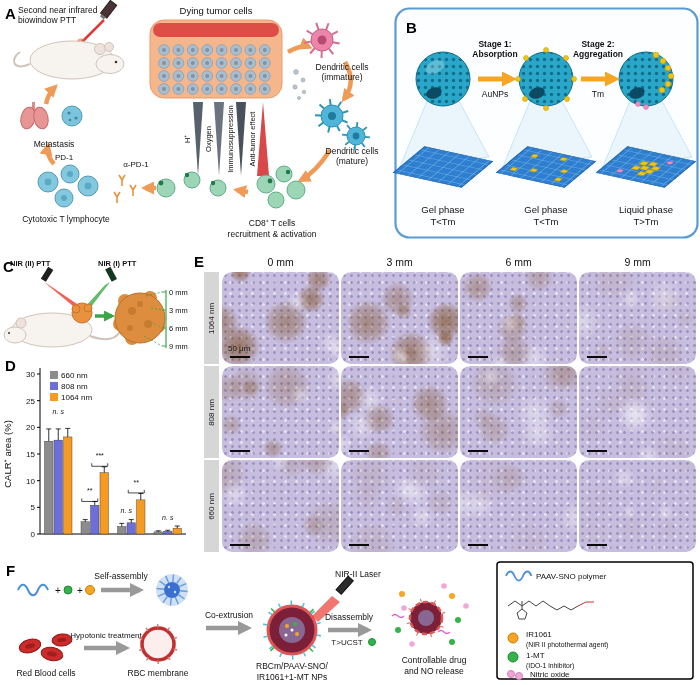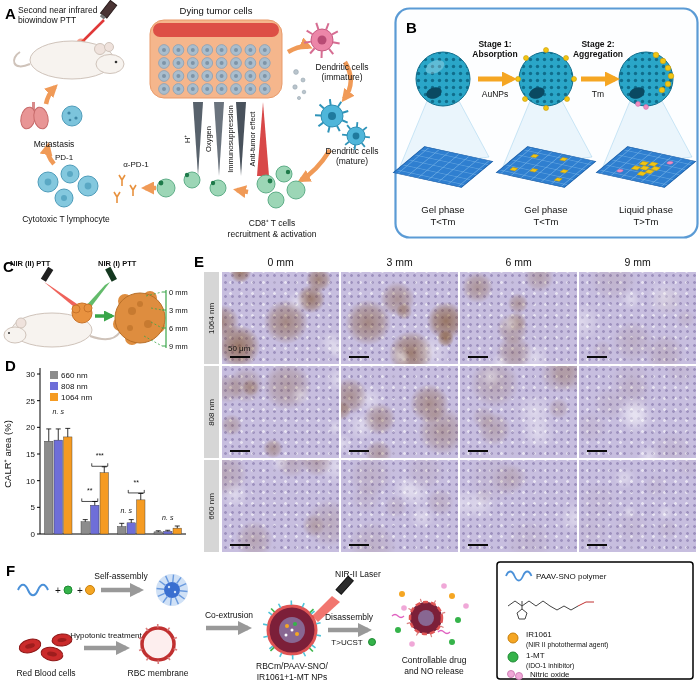--- a/index.html
+++ b/index.html
@@ -10,21 +10,21 @@
   .plab{font-size:15px;font-weight:bold;fill:#000}
   .plabel{position:absolute;font-size:15px;font-weight:bold;color:#000;line-height:1}
   
   #panel-e{position:absolute;left:192px;top:254px;width:508px;height:302px}
   .histo-header{position:absolute;top:2px;height:13px;text-align:center;font-size:10.5px;color:#111}
   .histo-rowlabel{position:absolute;left:12px;width:15px;background:#d6d6d6;display:flex;align-items:center;justify-content:center}
   .histo-rowlabel span{transform:rotate(-90deg);white-space:nowrap;font-size:8px;color:#222}
   .histo-cell{position:absolute;background-color:#c7bedf;overflow:hidden;
     background-image:radial-gradient(rgba(92,74,138,0.38) 1px, transparent 1.7px),
                      radial-gradient(rgba(255,255,255,0.55) 1px, transparent 1.7px);
-    background-size:7px 7px, 11px 11px; background-position:0 0, 3px 5px;}
+    background-size:7px 7px, 11px 11px; background-position:0 0, 3px 5px;border-radius:10px;}
   .blob{position:absolute;border-radius:50%}
   .sbar{position:absolute;left:8px;bottom:6px;width:20px;height:2.5px;background:#0a0a0a}
   .smicro{position:absolute;left:6px;bottom:11px;font-size:8px;color:#111}
 </style>
 </head>
 <body>
 
 <div id="figure">
 
   <svg id="panel-a" style="left:0;top:0" width="400" height="258" viewBox="0 0 400 258">

